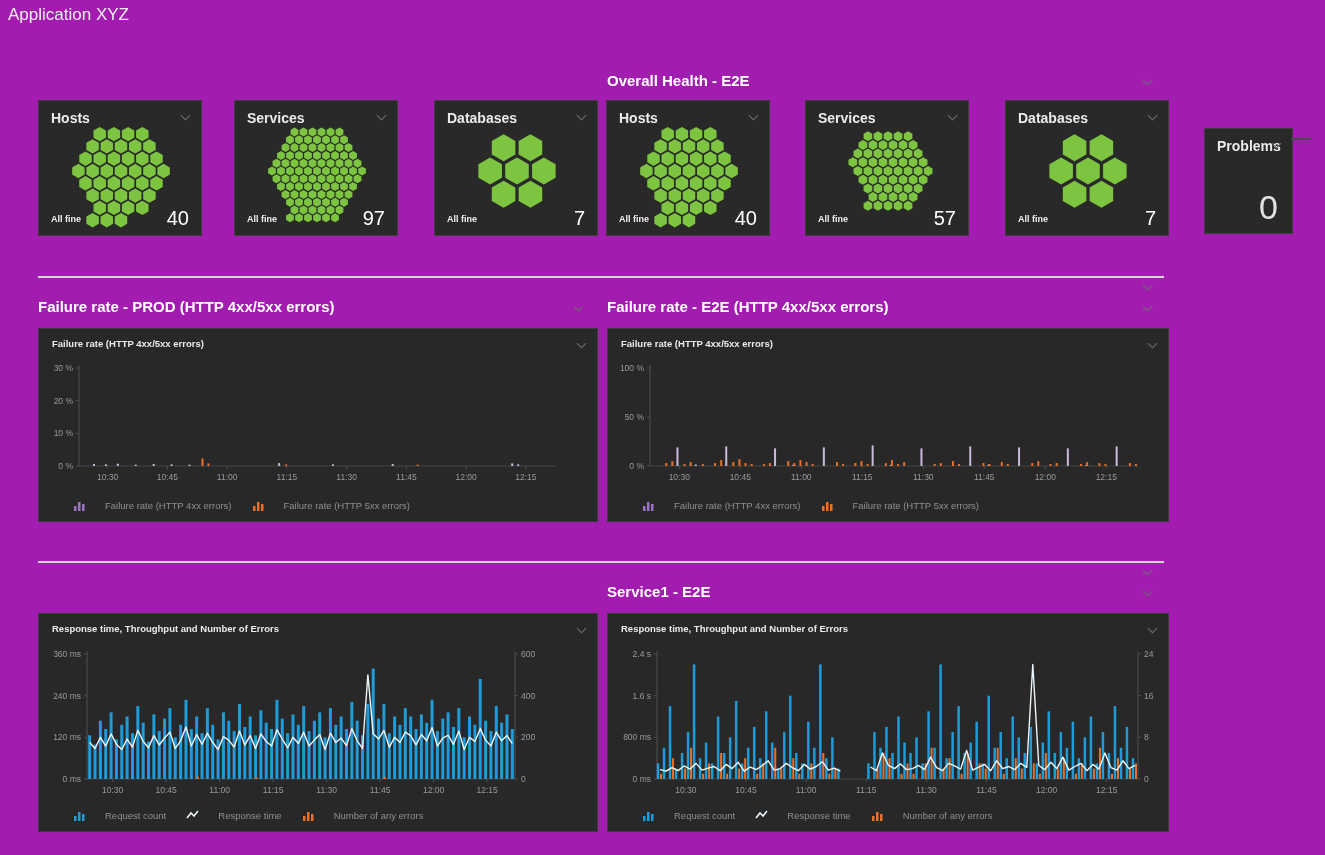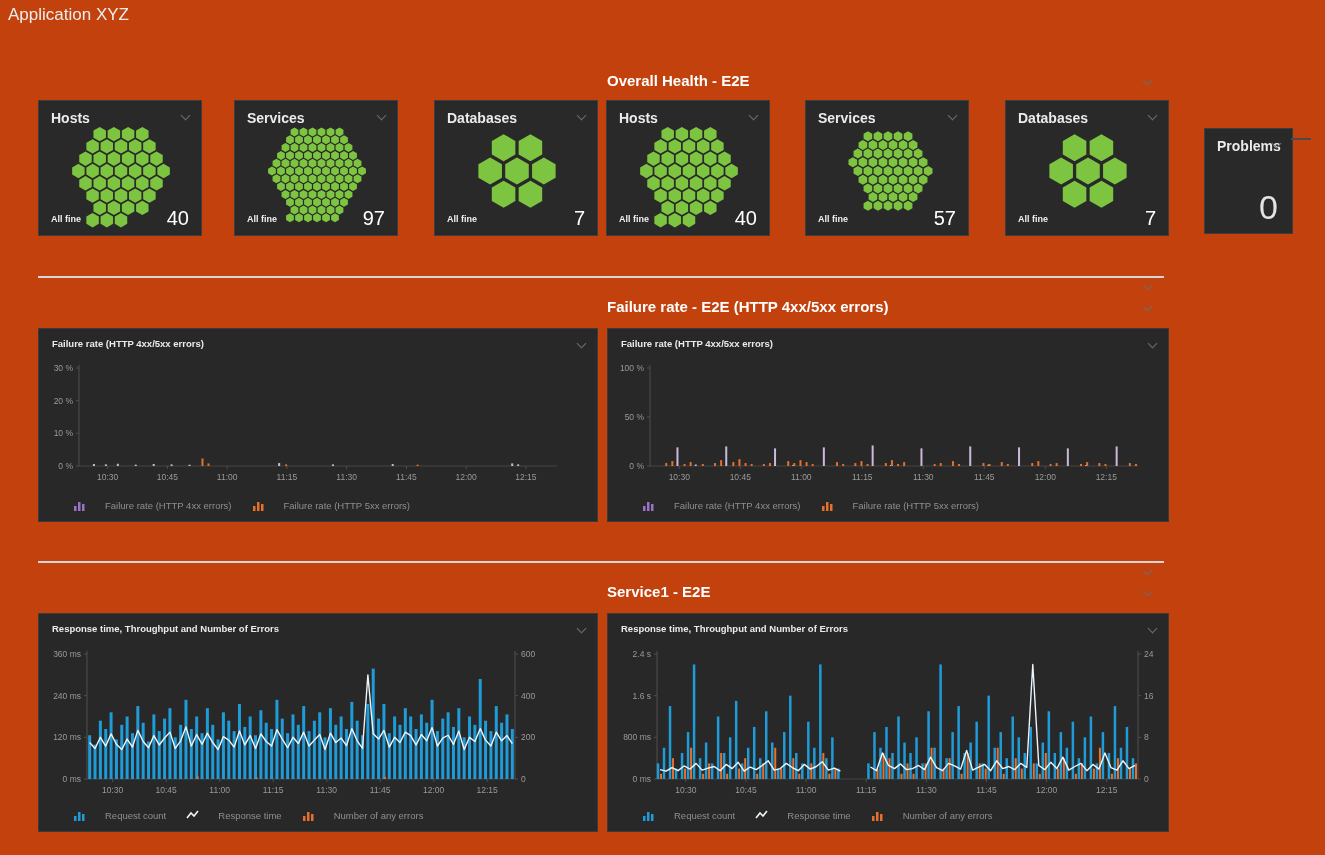--- a/index.html
+++ b/index.html
@@ -1,16 +1,16 @@
 <!DOCTYPE html>
 <html><head>
 <meta charset="utf-8">
 <style>
   html,body{margin:0;padding:0;background:#191919;}
-  #app{position:relative;width:1325px;height:855px;background:#c2410c;overflow:hidden;
+  #app{position:relative;width:1325px;height:855px;background:#a21caf;overflow:hidden;
        font-family:"Liberation Sans","DejaVu Sans",sans-serif;-webkit-font-smoothing:antialiased;}
   .page-title{position:absolute;left:8px;top:5px;font-size:17px;color:#ededed;}
   .section-header{position:absolute;height:20px;}
   .section-title{font-size:15px;font-weight:bold;color:#ffffff;}
   .chev{position:absolute;width:7px;height:7px;border-left:2px solid #757575;border-bottom:2px solid #757575;transform:rotate(-45deg);}
   .chev.small{width:6px;height:6px;border-width:1.5px;border-color:#6d6d6d;}
   .tile{position:absolute;background:#292929;border:1px solid #3d3d3d;box-sizing:border-box;}
   .tile-label{position:absolute;top:9px;left:12px;font-size:14px;font-weight:bold;color:#ebebeb;display:flex;align-items:flex-start;}
   .tile-chev{top:11px;right:12px;}
   .hexsvg{position:absolute;left:0;top:0;}
@@ -352,20 +352,24 @@
       <span>Problems</span>
       <span class="dash"></span>
     </div>
     <span class="chev small tile-chev"></span>
     <div class="problems-count">0</div>
   </div>
 
   <div class="divider" style="left:38px;top:276px;width:1126px;"></div>
   <span class="chev small" style="left:1144px;top:282px;"></span>
 
+  <div class="section-header" style="left:38px;top:298px;width:560px;">
+    <span class="section-title">Failure rate - PROD (HTTP 4xx/5xx errors)</span>
+    <span class="chev small" style="top:5px;right:16px;"></span>
+  </div>
   <div class="section-header" style="left:607px;top:298px;width:562px;">
     <span class="section-title">Failure rate - E2E (HTTP 4xx/5xx errors)</span>
     <span class="chev small" style="top:5px;right:18px;"></span>
   </div>
 
   <div class="chart-tile" style="left:38px;top:328px;width:560px;height:194px;">
     <svg class="plot" id="plot0" width="558" height="192">
         <line x1="40" y1="36" x2="40" y2="137" stroke="#4f4f4f" stroke-width="1"></line>
         <line x1="37" y1="39" x2="40" y2="39" stroke="#4f4f4f" stroke-width="1"></line>
         <text x="34" y="42" text-anchor="end" font-size="8.5">30 %</text>

